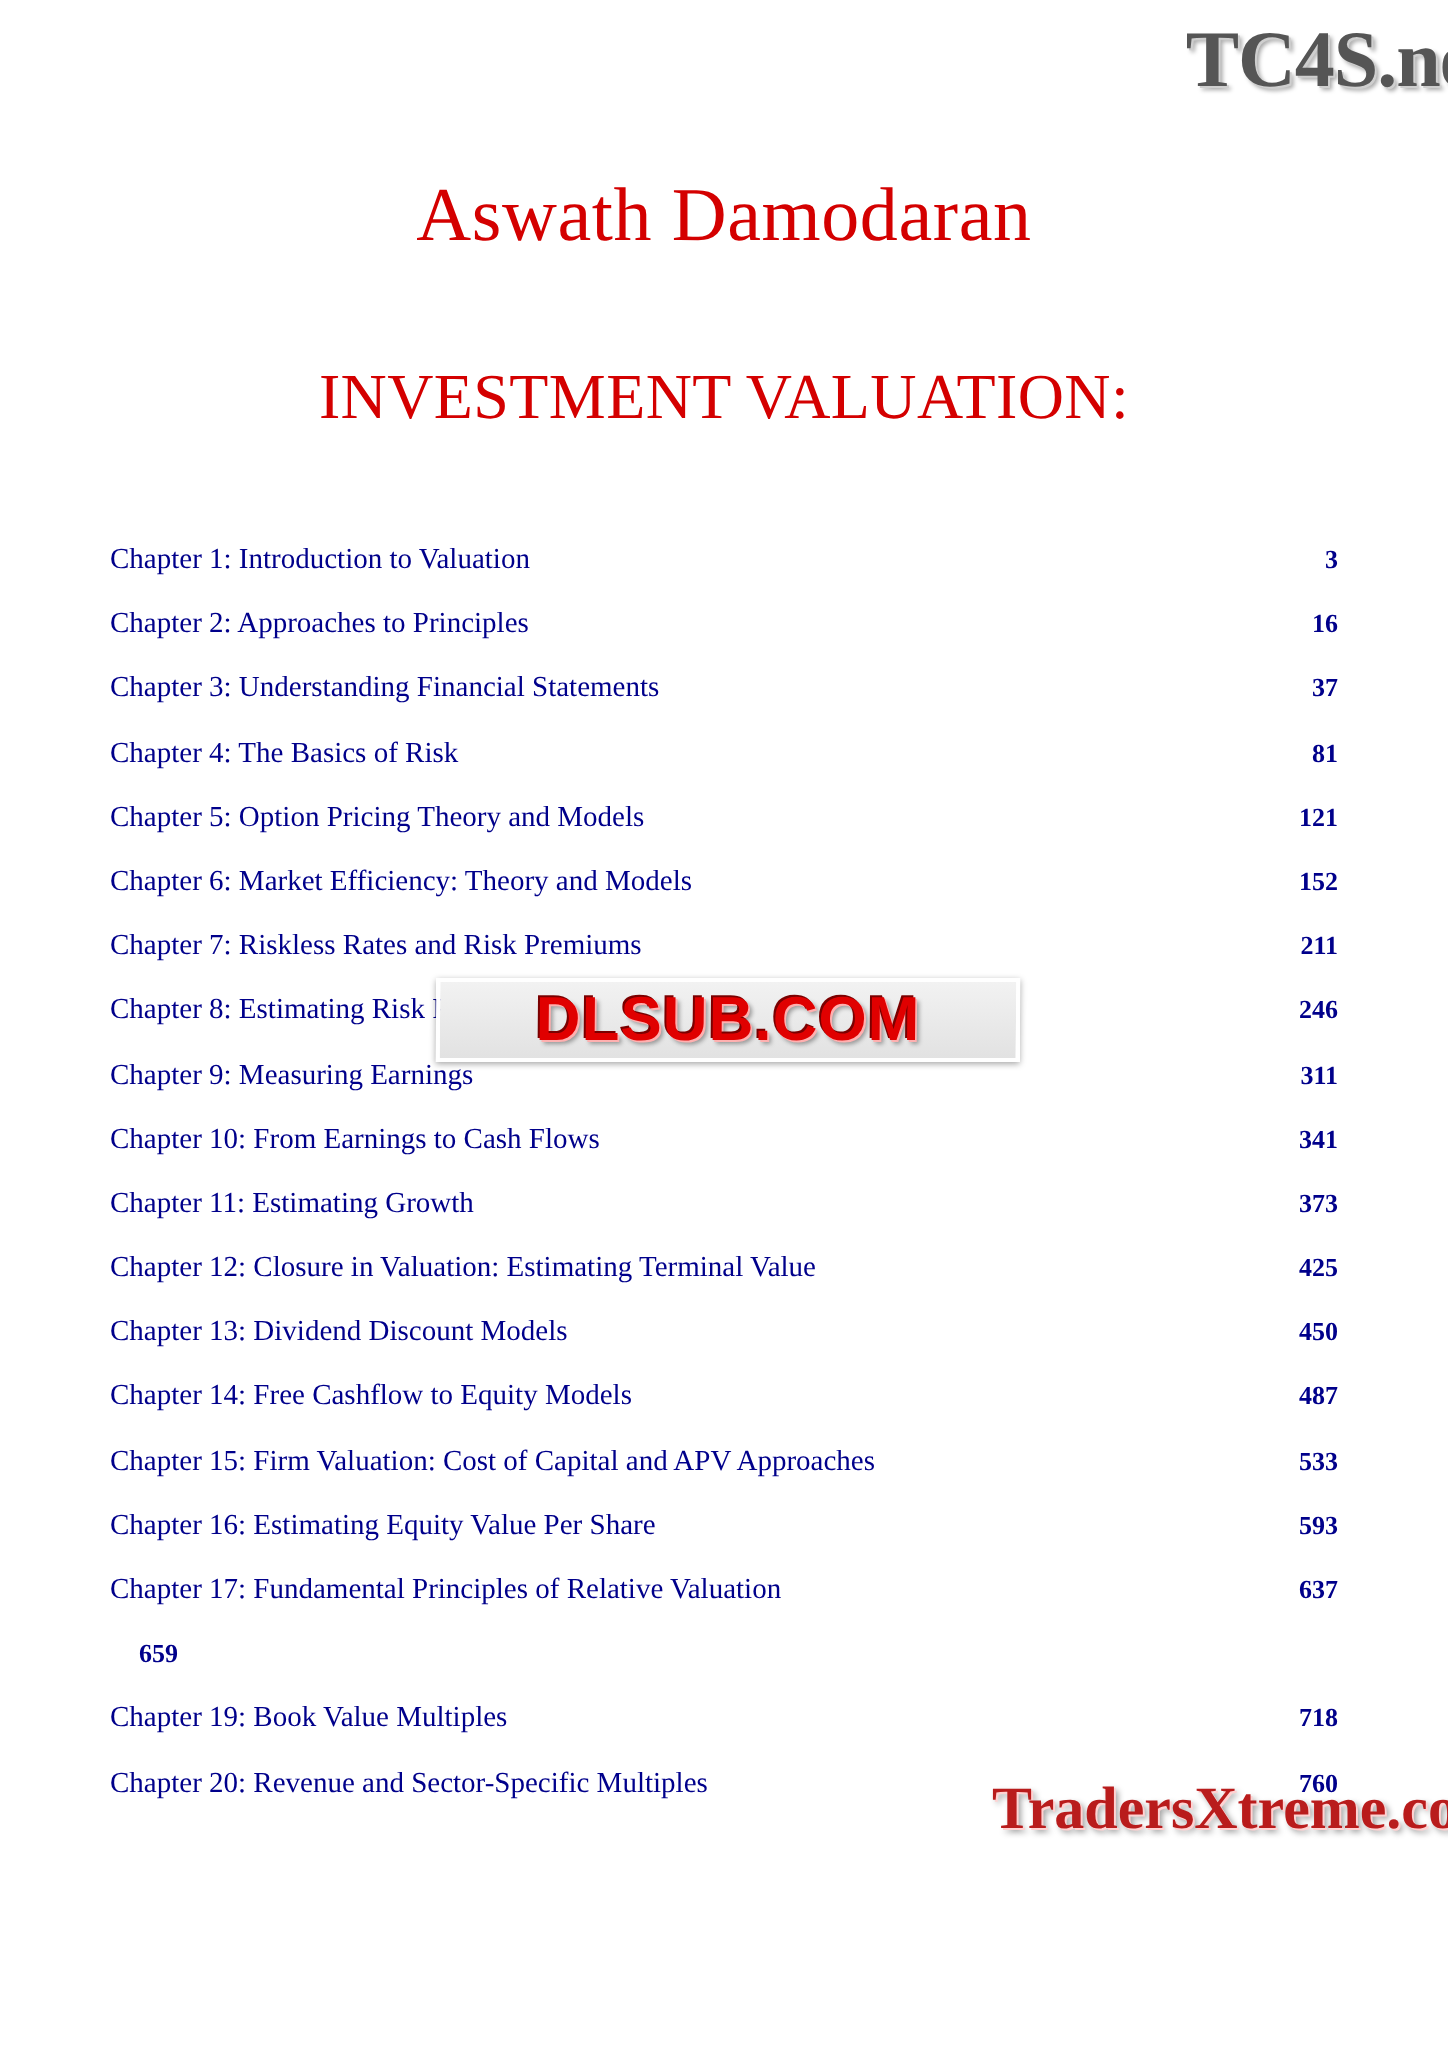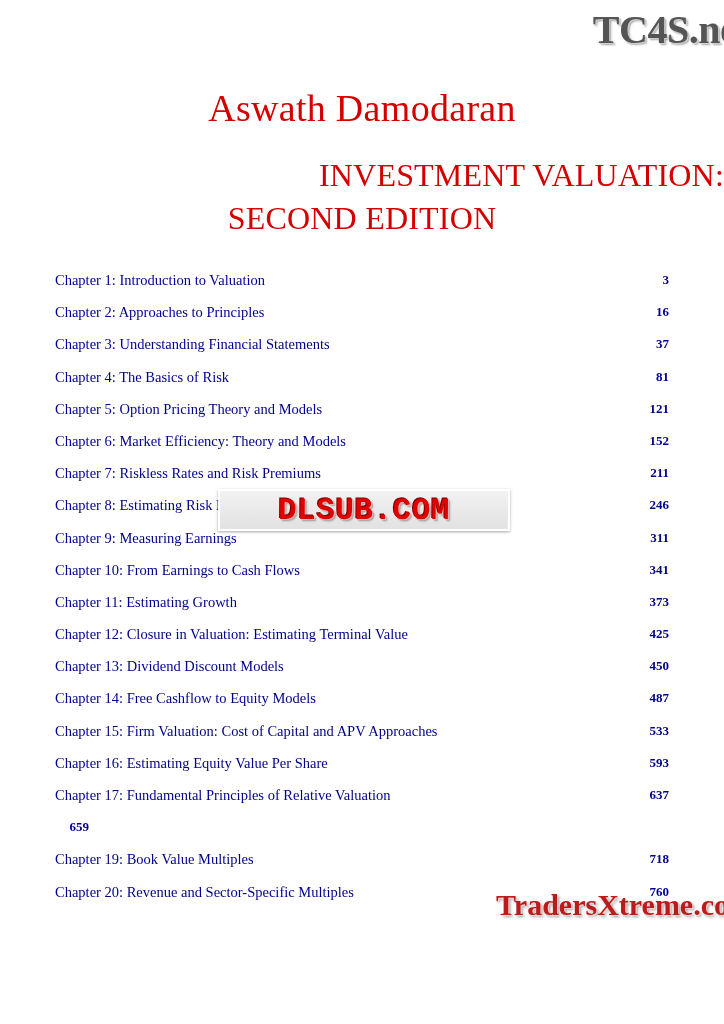--- a/index.html
+++ b/index.html
@@ -54,21 +54,21 @@
     line-height: 1.1;
   }
   .book-title {
     color: #d40000;
     font-size: 32px;
     font-family: "Liberation Serif", serif;
     margin: 0;
     line-height: 1.35;
     letter-spacing: 0.2px;
   }
-  .book-title .line1 { display: block; margin-top: 24px; text-align: right; }
+  .book-title .line1 { display: block; margin-top: 47px; }
   .book-title .line2 { display: block; }
 
   
   .toc {
     position: absolute;
     top: 272px;
     left: 55px;
     width: 614px;
   }
   .toc-row {
@@ -101,21 +101,21 @@
     height: 38px;
     background: linear-gradient(#f2f2f2, #e2e2e2);
     border: 2px solid #ffffff;
     box-shadow: 0 1px 3px rgba(0,0,0,0.35);
     display: flex;
     align-items: center;
     justify-content: center;
     transform: skewX(-0.5deg);
   }
   .wm-center span {
-    font-family: Liberation Mono, monospace;
+    font-family: Liberation Sans, sans-serif;
     font-weight: bold;
     font-size: 31px;
     color: #e00000;
     letter-spacing: 0.5px;
     text-shadow:
       -1px -1px 0 #7a0000,
        1px  1px 0 #ffb0b0,
        2px  2px 2px rgba(0,0,0,0.35);
   }
 
@@ -138,21 +138,20 @@
 <body>
 
 <div class="page">
 
   <div class="wm-top">TC4S.net</div>
 
   <div class="title-block">
     <div class="author">Aswath Damodaran</div>
     <div class="book-title">
       <span class="line1">INVESTMENT VALUATION:</span>
-      <span class="line2">SECOND EDITION</span>
     </div>
   </div>
 
   <div class="toc" id="toc-list">
       <div class="toc-row">
         <span class="toc-title">Chapter 1: Introduction to Valuation</span>
         <span class="toc-page">3</span>
       </div>
       <div class="toc-row">
         <span class="toc-title">Chapter 2: Approaches to Principles</span>

